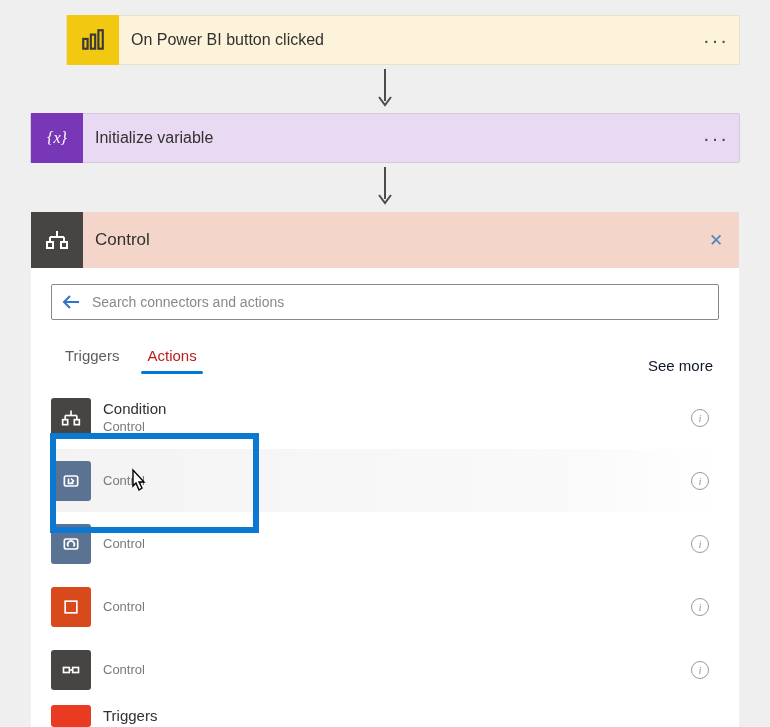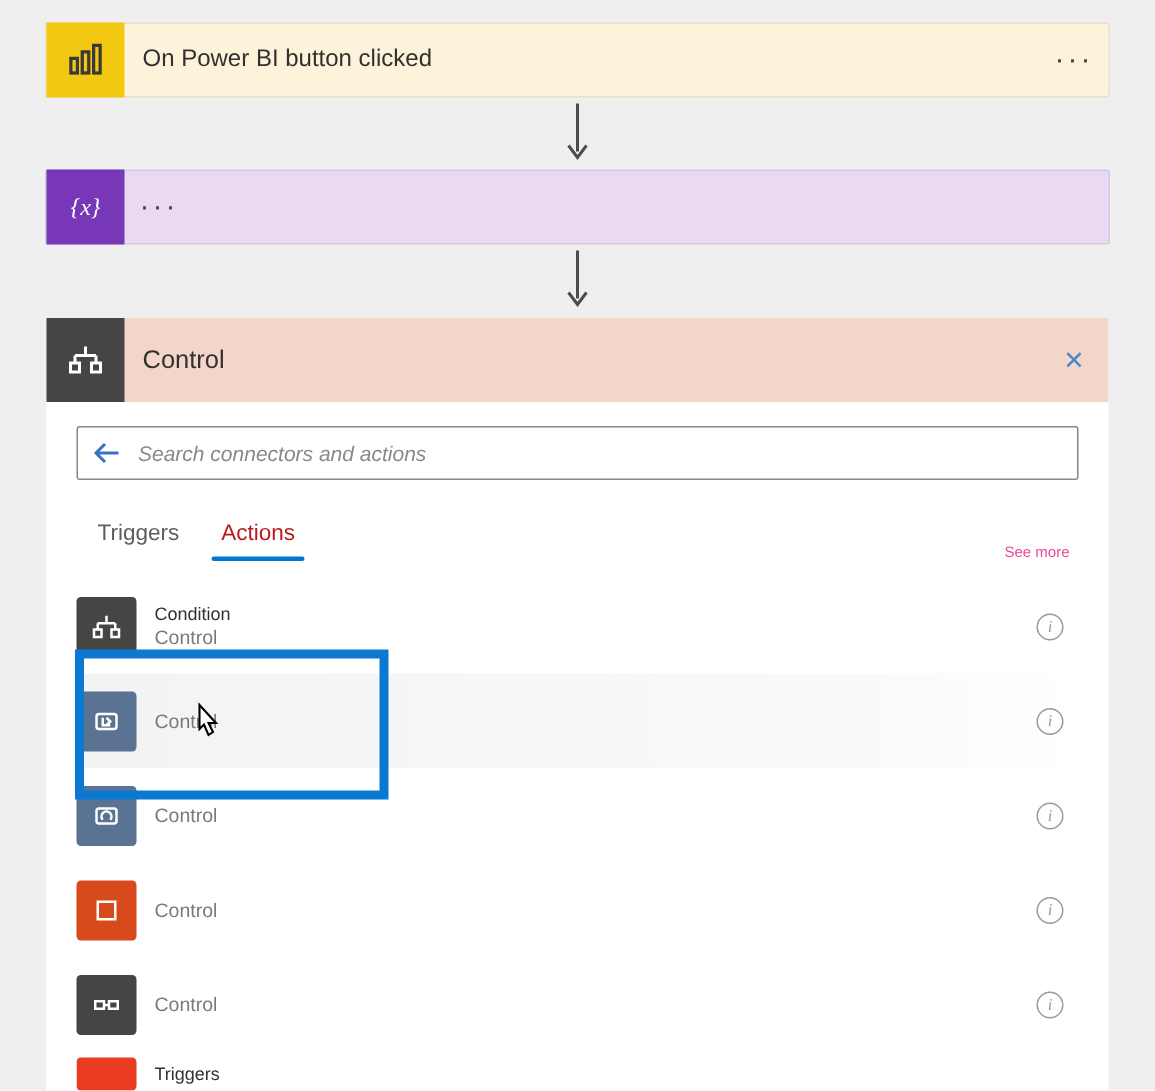--- a/index.html
+++ b/index.html
@@ -41,21 +41,21 @@
   }
   .flow-card .menu {
     width: 46px;
     text-align: center;
     color: #484644;
     font-size: 20px;
     letter-spacing: 2px;
     cursor: pointer;
   }
 
-  .card-powerbi { background: #fdf3da; }
+  .card-powerbi { background: #fdf3da; margin-left: 36px; }
   .card-powerbi .icon-box { background: #f2c811; }
 
   .card-var { background: #e9d9f2; }
   .card-var .icon-box { background: #7737b6; }
 
   
   .arrow-wrap {
     display: flex;
     justify-content: center;
     height: 48px;
@@ -110,21 +110,20 @@
     background: #ffffff;
   }
   .search-row .back { color: #3372c4; cursor: pointer; display:flex; }
   .search-row input {
     flex: 1;
     border: none;
     outline: none;
     font-size: 14px;
     color: #555250;
     background: transparent;
-    font-style: italic;
   }
   .search-row input::placeholder { color: #8a8989; }
 
   
   .tabs-row {
     display: flex;
     align-items: flex-end;
     margin: 14px 20px 0 20px;
     height: 40px;
     font-size: 15px;
@@ -143,21 +142,21 @@
     content: "";
     position: absolute;
     left: 8px;
     right: 8px;
     bottom: 0;
     height: 3px;
     background: #0078d4;
     border-radius: 2px;
   }
   .tabs-row .spacer { flex: 1; }
-  .see-more { font-size: 10px; color: #ec4899; cursor: pointer; padding-right: 6px; }
+  .see-more { font-size: 15px; color: #0f172a; cursor: pointer; padding-right: 6px; }
 
   
   .action-list {
     margin: 12px 20px 0 20px;
   }
   .action-item {
     display: flex;
     align-items: center;
     height: 63px;
     padding: 0 10px 0 0;
@@ -171,21 +170,21 @@
     width: 40px;
     height: 40px;
     border-radius: 3px;
     display: flex;
     align-items: center;
     justify-content: center;
     margin: 0 12px 0 0;
     flex-shrink: 0;
   }
   .action-item .texts { flex:1; display:flex; flex-direction:column; line-height:1.2; }
-  .action-item .title { font-size: 12px; color: #323130; }
+  .action-item .title { font-size: 15px; color: #323130; }
   .action-item .sub { font-size: 13px; color: #7a7a78; margin-top:1px; }
   .action-item .info {
     width: 18px;
     height: 18px;
     border: 1.5px solid #9c9a98;
     border-radius: 50%;
     color: #9c9a98;
     font-size: 11px;
     display: flex;
     align-items: center;
@@ -240,20 +239,21 @@
       <polyline points="2,28 8,36 14,28" fill="none" stroke="#4e4c4b" stroke-width="2"></polyline>
     </svg>
   </div>
 
   <div class="flow-card card-var">
     <div class="icon-box">
       <svg viewBox="0 0 24 24" width="24" height="24">
         <text x="12" y="17" text-anchor="middle" font-size="16" font-style="italic" fill="#ffffff" font-family="Georgia,serif">{x}</text>
       </svg>
     </div>
+    <div class="label">Initialize variable</div>
     <div class="menu">···</div>
   </div>
 
   <div class="arrow-wrap">
     <svg width="16" height="40">
       <line x1="8" y1="0" x2="8" y2="32" stroke="#4e4c4b" stroke-width="2"></line>
       <polyline points="2,28 8,36 14,28" fill="none" stroke="#4e4c4b" stroke-width="2"></polyline>
     </svg>
   </div>
 

